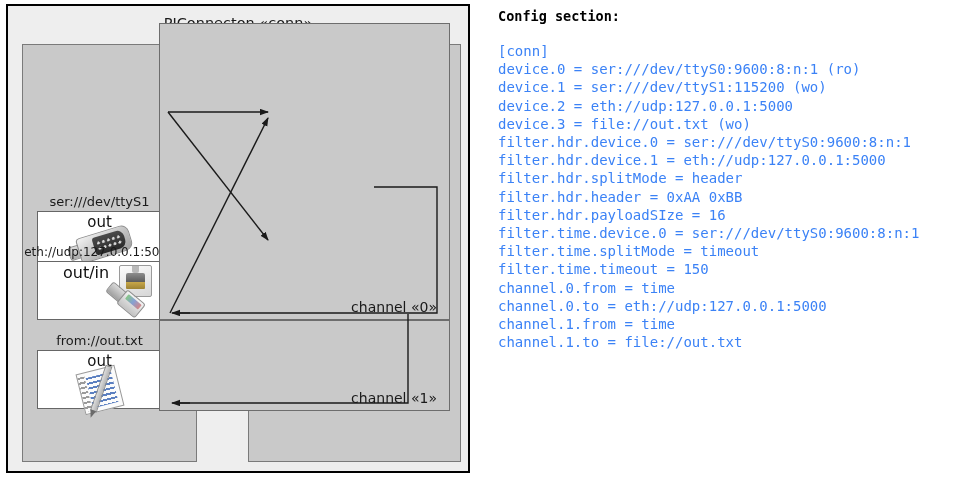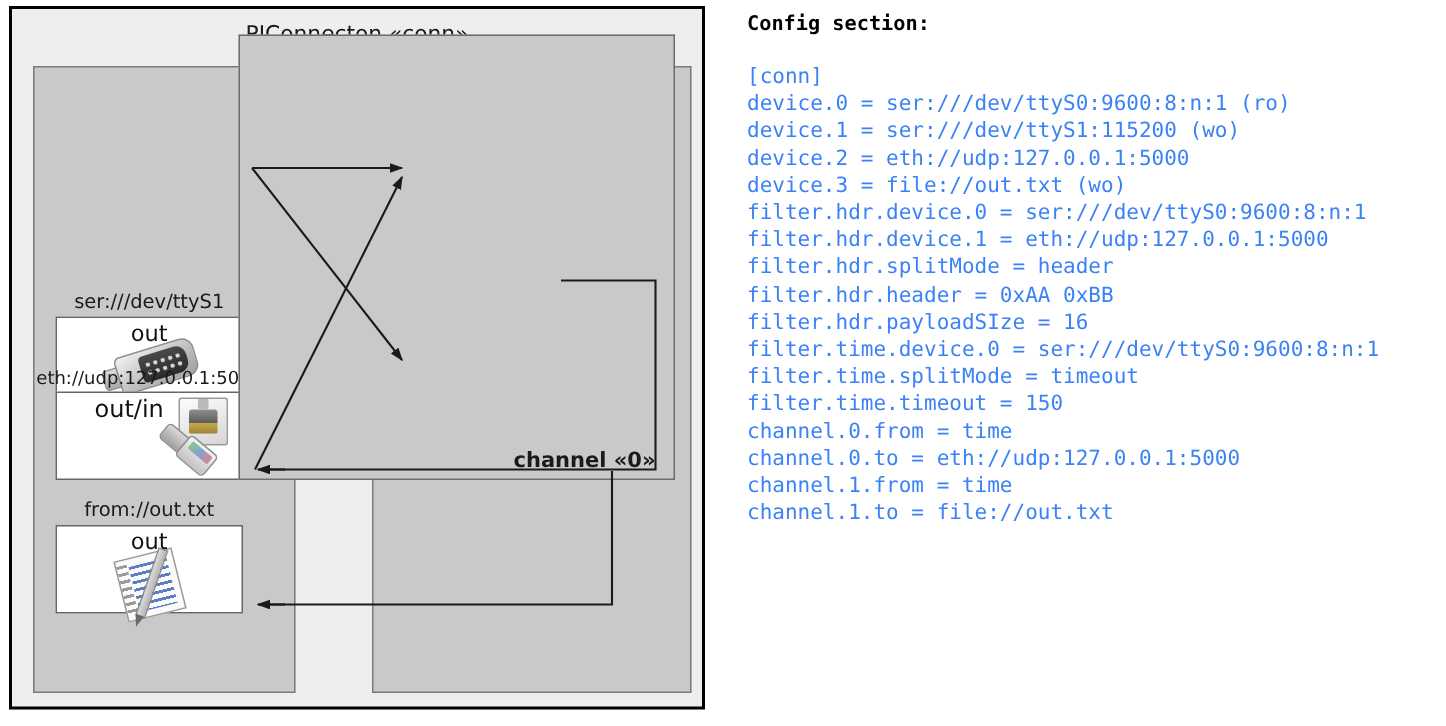--- a/index.html
+++ b/index.html
@@ -261,21 +261,20 @@
     border: 1px solid #6d6d6d;
     box-sizing: border-box;
   }
   .channel-label {
     position: absolute;
     right: 12px;
     bottom: 4px;
     font-size: 14px;
     color: #1a1a1a;
     white-space: nowrap;
-    font-weight: bold;
   }
 
   
   #wires {
     position: absolute;
     left: 0; top: 0;
     width: 480px; height: 484px;
     pointer-events: none;
   }
 
@@ -382,20 +381,23 @@
         <div class="filter-title">Filter «time»</div>
         <div class="filter-props">
           <div>timeout = 150 ms</div>
         </div>
       </div>
 
       <div class="channel-box" style="left:-90px; top:-22px; width:291px; height:297px;">
         <div class="channel-label">channel «0»</div>
       </div>
 
+      <div class="channel-box" style="left:-90px; top:275px; width:291px; height:91px;">
+        <div class="channel-label">channel «1»</div>
+      </div>
 
     </div>
   </div>
 
   <svg id="wires" viewBox="0 0 480 484">
     <defs>
       <marker id="ah" markerWidth="9" markerHeight="9" refX="8" refY="3.2" orient="auto" markerUnits="userSpaceOnUse">
         <path d="M0,0 L9,3.2 L0,6.4 z" fill="#1a1a1a"></path>
       </marker>
     </defs>

